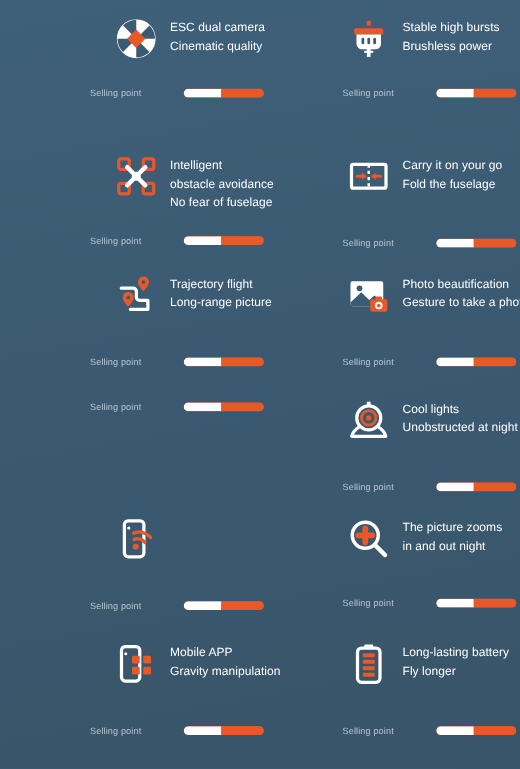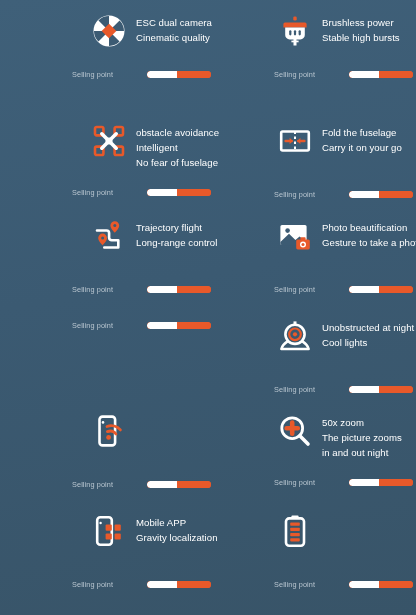--- a/index.html
+++ b/index.html
@@ -141,22 +141,22 @@
             <path d="M7 8.5 h20 a1.6 1.6 0 0 1 1.6 1.6 v3.4 h-23.2 v-3.4 A1.6 1.6 0 0 1 7 8.5 Z" fill="#e8592a"></path>
             <path d="M7.2 13.5 h19.6 v7.5 a4.4 4.4 0 0 1 -4.4 4.4 h-10.8 a4.4 4.4 0 0 1 -4.4 -4.4 Z" fill="#ffffff"></path>
             <rect x="11.2" y="16.2" width="2.2" height="5.2" rx="1.1" fill="#3c5b73"></rect>
             <rect x="15.9" y="16.2" width="2.2" height="5.2" rx="1.1" fill="#3c5b73"></rect>
             <rect x="20.6" y="16.2" width="2.2" height="5.2" rx="1.1" fill="#3c5b73"></rect>
             <rect x="15.5" y="25" width="3" height="6.5" fill="#ffffff"></rect>
             <rect x="13.4" y="26.6" width="7.2" height="1.7" fill="#ffffff"></rect>
           </svg>
         </span>
         <span class="texts">
+          <div class="line">Stable high bursts</div>
           <div class="line">Brushless power</div>
-          <div class="line">Stable high bursts</div>
         </span>
       </div>
       <div class="bar-row">
         <span class="bar-label">Selling point</span>
         <span class="bar-track">
           <span class="bar-fill-white" style="width:46%"></span>
           <span class="bar-fill-orange"></span>
         </span>
       </div>
     </div>
@@ -167,22 +167,22 @@
           <svg width="34" height="34" viewBox="0 0 34 34">
             <rect x="3" y="3" width="8.4" height="8.4" rx="1.6" fill="none" stroke="#e8592a" stroke-width="2.6"></rect>
             <rect x="22.6" y="3" width="8.4" height="8.4" rx="1.6" fill="none" stroke="#e8592a" stroke-width="2.6"></rect>
             <rect x="3" y="22.6" width="8.4" height="8.4" rx="1.6" fill="none" stroke="#e8592a" stroke-width="2.6"></rect>
             <rect x="22.6" y="22.6" width="8.4" height="8.4" rx="1.6" fill="none" stroke="#e8592a" stroke-width="2.6"></rect>
             <path d="M9.8 9.8 L24.2 24.2 M24.2 9.8 L9.8 24.2" stroke="#ffffff" stroke-width="3.6" stroke-linecap="round"></path>
             <circle cx="17" cy="17" r="3.6" fill="#ffffff"></circle>
           </svg>
         </span>
         <span class="texts">
+          <div class="line">Intelligent</div>
           <div class="line">obstacle avoidance</div>
-          <div class="line">Intelligent</div>
           <div class="line">No fear of fuselage</div>
         </span>
       </div>
       <div class="bar-row" style="margin-top:2px">
         <span class="bar-label">Selling point</span>
         <span class="bar-track">
           <span class="bar-fill-white" style="width:46%"></span>
           <span class="bar-fill-orange"></span>
         </span>
       </div>
@@ -194,22 +194,22 @@
           <svg width="34" height="34" viewBox="0 0 34 34">
             <rect x="3.2" y="7.5" width="27.6" height="19" rx="1.4" fill="none" stroke="#ffffff" stroke-width="2.6"></rect>
             <path d="M17 7.5 V26.5" stroke="#ffffff" stroke-width="2" stroke-dasharray="2.6 2.4"></path>
             <path d="M7.6 17 h6.2" stroke="#e8592a" stroke-width="2.4" stroke-linecap="round"></path>
             <path d="M11.6 13.8 L14.6 17 L11.6 20.2 Z" fill="#e8592a"></path>
             <path d="M26.4 17 h-6.2" stroke="#e8592a" stroke-width="2.4" stroke-linecap="round"></path>
             <path d="M22.4 13.8 L19.4 17 L22.4 20.2 Z" fill="#e8592a"></path>
           </svg>
         </span>
         <span class="texts">
+          <div class="line">Carry it on your go</div>
           <div class="line">Fold the fuselage</div>
-          <div class="line">Carry it on your go</div>
         </span>
       </div>
       <div class="bar-row" style="margin-top:16px">
         <span class="bar-label">Selling point</span>
         <span class="bar-track">
           <span class="bar-fill-white" style="width:46%"></span>
           <span class="bar-fill-orange"></span>
         </span>
       </div>
     </div>
@@ -220,21 +220,21 @@
           <svg width="34" height="34" viewBox="0 0 34 34">
             <path d="M5 11.5 h9.5 a2.6 2.6 0 0 1 2.6 2.6 v4.6 a2.6 2.6 0 0 0 2.6 2.6 h6.6 v7.2 h-14" fill="none" stroke="#ffffff" stroke-width="2.6" stroke-linejoin="round" stroke-linecap="round"></path>
             <path d="M22.8 2.2 a4.4 4.4 0 0 1 4.4 4.4 c0 3.1 -4.4 7.2 -4.4 7.2 s-4.4 -4.1 -4.4 -7.2 a4.4 4.4 0 0 1 4.4 -4.4 Z" fill="#e8592a"></path>
             <circle cx="22.8" cy="6.6" r="1.5" fill="#3c5b73"></circle>
             <path d="M10.6 14.6 a4.4 4.4 0 0 1 4.4 4.4 c0 3.1 -4.4 7.2 -4.4 7.2 s-4.4 -4.1 -4.4 -7.2 a4.4 4.4 0 0 1 4.4 -4.4 Z" fill="#e8592a"></path>
             <circle cx="10.6" cy="19" r="1.5" fill="#3c5b73"></circle>
           </svg>
         </span>
         <span class="texts">
           <div class="line">Trajectory flight</div>
-          <div class="line">Long-range control</div>
+          <div class="line">Long-range picture</div>
         </span>
       </div>
       <div class="bar-row" style="margin-top:16px">
         <span class="bar-label">Selling point</span>
         <span class="bar-track">
           <span class="bar-fill-white" style="width:46%"></span>
           <span class="bar-fill-orange"></span>
         </span>
       </div>
     </div>
@@ -281,22 +281,22 @@
         <span class="icon-wrap">
           <svg width="34" height="34" viewBox="0 0 34 34">
             <rect x="15.5" y="2.4" width="3" height="3.4" fill="#ffffff"></rect>
             <circle cx="17" cy="15.3" r="9.6" fill="none" stroke="#ffffff" stroke-width="2.6"></circle>
             <circle cx="17" cy="15.3" r="5.8" fill="none" stroke="#e8592a" stroke-width="2.2"></circle>
             <circle cx="17" cy="15.3" r="2.1" fill="#e8592a"></circle>
             <path d="M9.5 22.4 C6.4 24.5 4 27 3.4 30 h27.2 c-0.6 -3 -3 -5.5 -6.1 -7.6" fill="none" stroke="#ffffff" stroke-width="2.6" stroke-linejoin="round" stroke-linecap="round"></path>
           </svg>
         </span>
         <span class="texts">
+          <div class="line">Cool lights</div>
           <div class="line">Unobstructed at night</div>
-          <div class="line">Cool lights</div>
         </span>
       </div>
       <div class="bar-row" style="margin-top:16px">
         <span class="bar-label">Selling point</span>
         <span class="bar-track">
           <span class="bar-fill-white" style="width:46%"></span>
           <span class="bar-fill-orange"></span>
         </span>
       </div>
     </div>
@@ -325,21 +325,20 @@
     <div class="cell right">
       <div class="feature-row" style="height:62px">
         <span class="icon-wrap">
           <svg width="34" height="34" viewBox="0 0 34 34">
             <circle cx="14.2" cy="14.2" r="10.4" fill="none" stroke="#ffffff" stroke-width="2.8"></circle>
             <path d="M14.2 8.6 v11.2 M8.6 14.2 h11.2" stroke="#e8592a" stroke-width="4.6" stroke-linecap="round"></path>
             <path d="M21.8 21.8 L30 30" stroke="#ffffff" stroke-width="3.6" stroke-linecap="round"></path>
           </svg>
         </span>
         <span class="texts">
-          <div class="line">50x zoom</div>
           <div class="line">The picture zooms</div>
           <div class="line">in and out night</div>
         </span>
       </div>
       <div class="bar-row" style="margin-top:2px">
         <span class="bar-label">Selling point</span>
         <span class="bar-track">
           <span class="bar-fill-white" style="width:46%"></span>
           <span class="bar-fill-orange"></span>
         </span>
@@ -353,21 +352,21 @@
             <rect x="5.2" y="3.2" width="14.6" height="27.6" rx="3" fill="none" stroke="#ffffff" stroke-width="2.6"></rect>
             <circle cx="8.6" cy="9" r="1.2" fill="#ffffff"></circle>
             <rect x="13.6" y="10.6" width="6.2" height="6.2" rx="1" fill="#e8592a"></rect>
             <rect x="22.6" y="10.6" width="6.2" height="6.2" rx="1" fill="#e8592a"></rect>
             <rect x="13.6" y="19.4" width="6.2" height="6.2" rx="1" fill="#e8592a"></rect>
             <rect x="22.6" y="19.4" width="6.2" height="6.2" rx="1" fill="#e8592a"></rect>
           </svg>
         </span>
         <span class="texts">
           <div class="line">Mobile APP</div>
-          <div class="line">Gravity localization</div>
+          <div class="line">Gravity manipulation</div>
         </span>
       </div>
       <div class="bar-row" style="margin-top:16px">
         <span class="bar-label">Selling point</span>
         <span class="bar-track">
           <span class="bar-fill-white" style="width:46%"></span>
           <span class="bar-fill-orange"></span>
         </span>
       </div>
     </div>
@@ -377,20 +376,24 @@
         <span class="icon-wrap">
           <svg width="34" height="34" viewBox="0 0 34 34">
             <rect x="13.4" y="1.6" width="7.2" height="3" rx="1" fill="#ffffff"></rect>
             <rect x="8" y="4.4" width="18" height="27.4" rx="3.2" fill="none" stroke="#ffffff" stroke-width="2.6"></rect>
             <rect x="12.2" y="8.6" width="9.6" height="3.2" rx="0.8" fill="#e8592a"></rect>
             <rect x="12.2" y="13.8" width="9.6" height="3.2" rx="0.8" fill="#e8592a"></rect>
             <rect x="12.2" y="19" width="9.6" height="3.2" rx="0.8" fill="#e8592a"></rect>
             <rect x="12.2" y="24.2" width="9.6" height="3.2" rx="0.8" fill="#e8592a"></rect>
           </svg>
         </span>
+        <span class="texts">
+          <div class="line">Long-lasting battery</div>
+          <div class="line">Fly longer</div>
+        </span>
       </div>
       <div class="bar-row" style="margin-top:16px">
         <span class="bar-label">Selling point</span>
         <span class="bar-track">
           <span class="bar-fill-white" style="width:46%"></span>
           <span class="bar-fill-orange"></span>
         </span>
       </div>
     </div>
 

